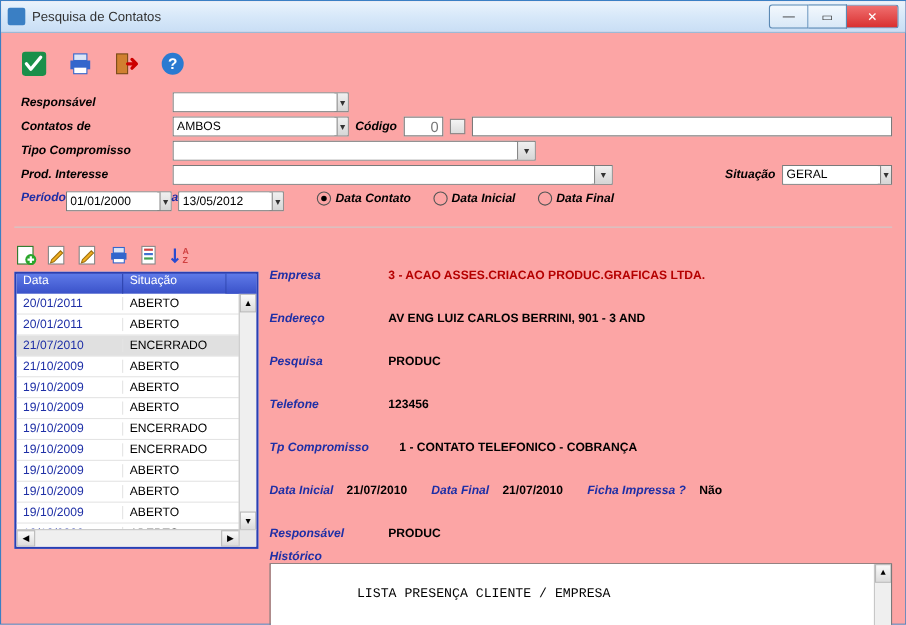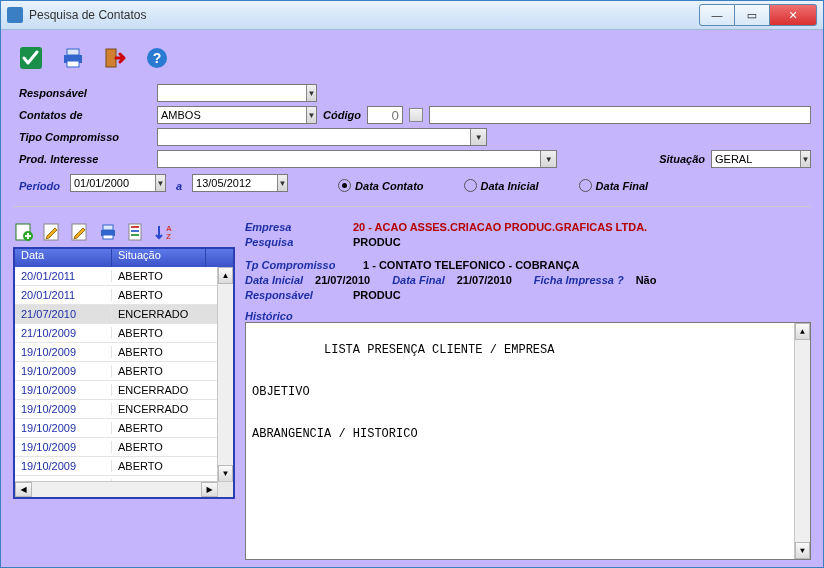--- a/index.html
+++ b/index.html
@@ -8,21 +8,21 @@
     font-family: Tahoma, Arial, sans-serif;
     font-size: 11px;
     background: #fff;
     overflow: hidden;
   }
   
   .window {
     width: 824px; height: 568px;
     border: 1px solid #3a7fc4;
     box-sizing: border-box;
-    background: #c4b5fd;
+    background: #fca5a5;
     position: relative;
   }
   .titlebar {
     height: 28px;
     background: linear-gradient(#eaf3fc, #d7e8f9 50%, #c9def5);
     border-bottom: 1px solid #9cb9d6;
     display: flex; align-items: center;
     padding: 0 6px;
   }
   .titlebar .app-icon {
@@ -67,21 +67,21 @@
     border-left: 1px solid #888;
     display:flex; align-items:center; justify-content:center;
     font-size: 8px; color:#333;
   }
   .combo { display:inline-flex; align-items:stretch; border:1px solid #7a7a7a; height:18px; box-sizing:border-box; background:#fff; }
   .combo input { border:none; outline:none; font: inherit; padding: 0 3px; }
   .mini-input { width:36px; text-align:right; border:1px solid #7a7a7a; height:18px; box-sizing:border-box; background:#fff; padding:0 3px; color:#777; }
   .mini-blank { width: 300px; border:1px solid #7a7a7a; height:18px; box-sizing:border-box; background:#fff; }
   .row-sep { height:1px; background:#ccc; margin: 8px 0 6px 0;}
 
-  .periodo-row { display:flex; align-items:flex-end; gap:10px; margin: 6px 0 6px 6px; }
+  .periodo-row { display:flex; align-items:flex-start; margin: 6px 0 6px 6px; }
   .plabel { color:#1e2fa6; font-weight:bold; font-style:italic; }
   .radio { display:inline-flex; align-items:center; gap:4px; font-weight:bold; font-style: italic;}
   .radio .dot { width:11px; height:11px; border:1px solid #555; border-radius:50%; display:inline-flex; align-items:center; justify-content:center;}
   .radio .dot.sel::after { content:""; width:5px; height:5px; background:#000; border-radius:50%; }
 
   
   .lower { display:flex; gap:10px; margin-top: 8px; flex:1; min-height:0; }
   .left-pane { width: 222px; display:flex; flex-direction:column; }
   .grid-toolbar { display:flex; gap:6px; margin-bottom:4px; }
   .gtbtn { width:22px; height:22px; display:flex; align-items:center; justify-content:center; }
@@ -101,21 +101,21 @@
   .grow.selected { background:#e0e0e0; }
   .vscroll { position:absolute; right:0; top:0; bottom:15px; width:15px; background:#efefef; border-left:1px solid #c7c7c7; display:flex; flex-direction:column; justify-content:space-between;}
   .vscroll .btn { height:15px; background:linear-gradient(#fafafa,#dcdcdc); border:1px solid #b8b8b8; display:flex; align-items:center; justify-content:center; font-size:8px;}
   .hscroll { position:absolute; left:0; right:15px; bottom:0; height:15px; background:#efefef; border-top:1px solid #c7c7c7; display:flex; justify-content:space-between;}
   .hscroll .btn { width:15px; background:linear-gradient(#fafafa,#dcdcdc); border:1px solid #b8b8b8; display:flex; align-items:center; justify-content:center; font-size:8px;}
   .grid-corner { position:absolute; right:0; bottom:0; width:15px; height:15px; background:#e8e8e8; border-left:1px solid #c7c7c7; border-top:1px solid #c7c7c7;}
   .grid-hint { color:#1e2fa6; font-weight:bold; font-style:italic; margin-top:6px; }
 
   
   .right-pane { flex:1; display:flex; flex-direction:column; min-width:0;}
-  .detail-row { display:flex; gap:8px; margin-bottom:3px; align-items:flex-end; }
+  .detail-row { display:flex; gap:8px; margin-bottom:3px; align-items:flex-end;margin-top:24px; }
   .dlab { color:#1e2fa6; font-weight:bold; font-style:italic; width:100px;}
   .dlab.small { width:auto; margin-right:4px;}
   .dval { color:#000; font-weight:bold; }
   .dval.red { color:#b50000; }
   .hist-label { color:#1e2fa6; font-style:italic; font-weight:bold; margin-top:6px;}
   .hist-box { flex:1; border:1px solid #7a7a7a; background:#fff; padding:6px 6px; font-family: "Courier New", monospace; font-size:12px; white-space:pre; overflow:auto; min-height: 98px; position:relative;}
   .hist-box .vs { position:absolute; right:0; top:0; bottom:0; width:15px; background:#efefef; border-left:1px solid #c7c7c7; display:flex; flex-direction:column; justify-content:space-between;}
   .hist-box .vs .btn { height:15px; background:linear-gradient(#fafafa,#dcdcdc); border:1px solid #b8b8b8; display:flex; align-items:center; justify-content:center; font-size:8px;}
 
 </style>
@@ -346,25 +346,33 @@
               <div class="btn">▶</div>
             </div>
             <div class="grid-corner"></div>
           </div>
         </div>
       </div>
 
       <div class="right-pane">
         <div class="detail-row">
           <span class="dlab">Empresa</span>
-          <span class="dval red">20 - ACAO ASSES.CRIACAO PRODUC.GRAFICAS LTDA.</span>
+          <span class="dval red">3 - ACAO ASSES.CRIACAO PRODUC.GRAFICAS LTDA.</span>
+        </div>
+        <div class="detail-row">
+          <span class="dlab">Endereço</span>
+          <span class="dval">AV ENG LUIZ CARLOS BERRINI, 901 - 3 AND</span>
         </div>
         <div class="detail-row">
           <span class="dlab">Pesquisa</span>
           <span class="dval">PRODUC</span>
+        </div>
+        <div class="detail-row">
+          <span class="dlab">Telefone</span>
+          <span class="dval">123456</span>
         </div>
         <div style="height:8px"></div>
         <div class="detail-row">
           <span class="dlab" style="width:110px">Tp Compromisso</span>
           <span class="dval">1 - CONTATO TELEFONICO - COBRANÇA</span>
         </div>
         <div class="detail-row">
           <span class="dlab small">Data Inicial</span>
           <span class="dval" style="margin-right:14px">21/07/2010</span>
           <span class="dlab small">Data Final</span>

